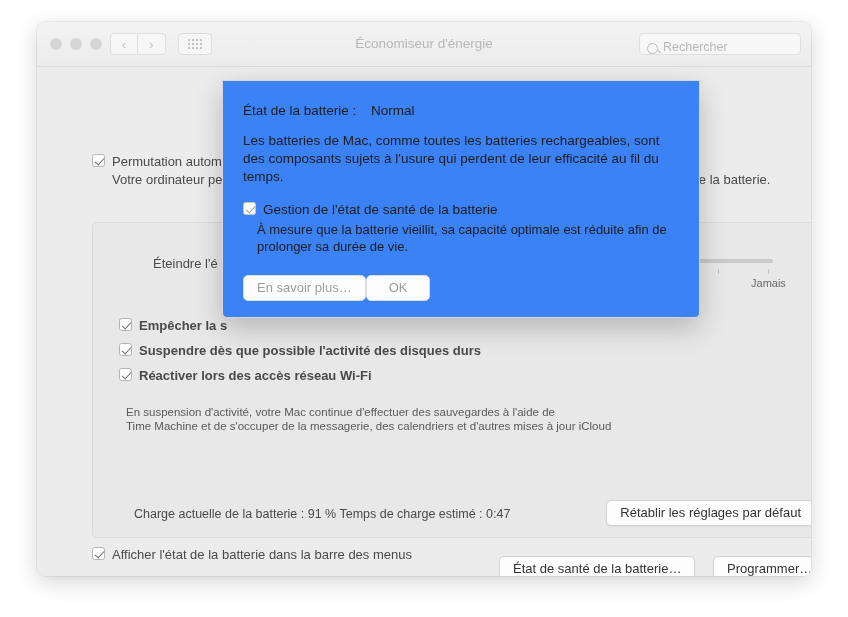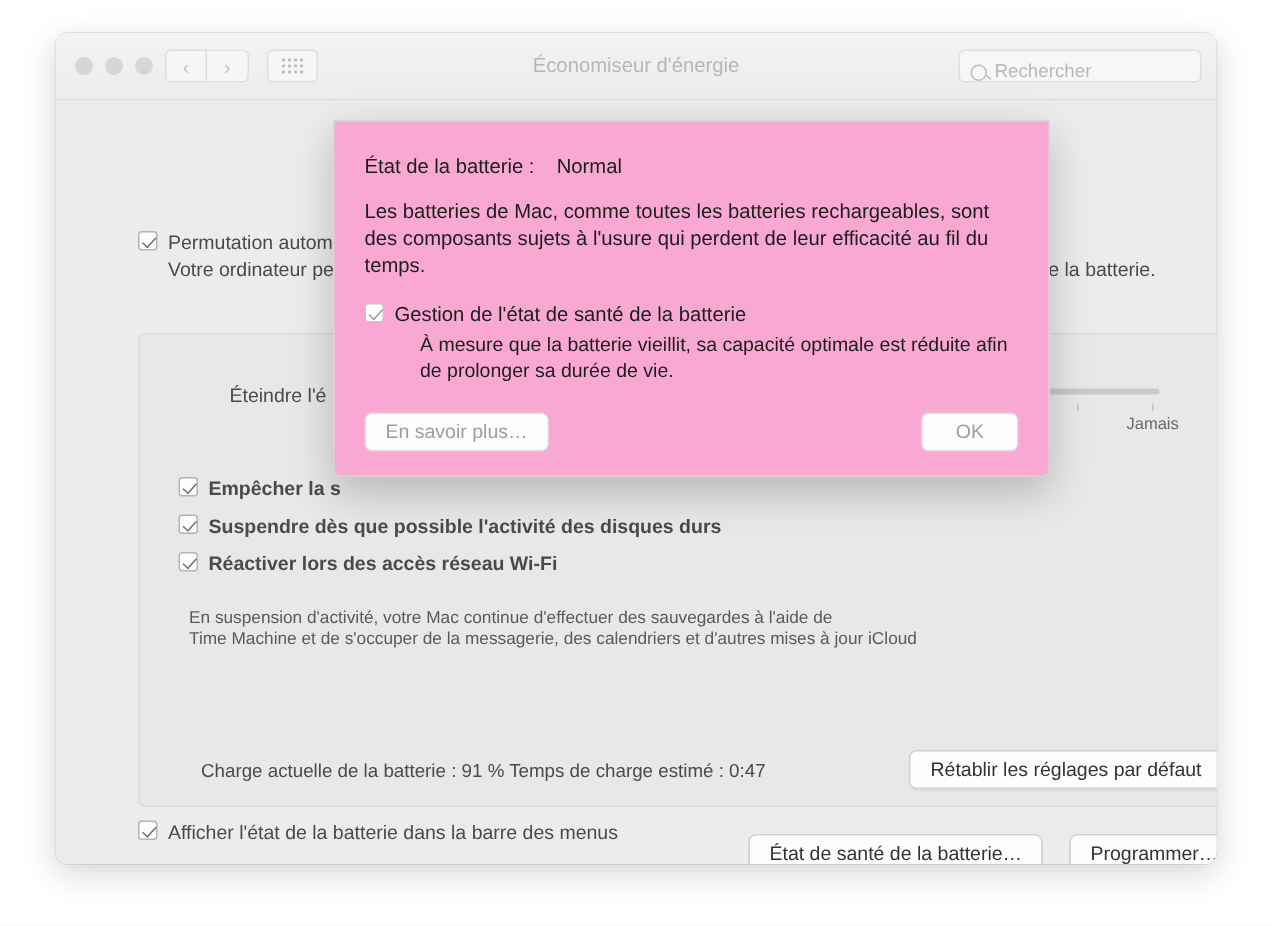--- a/index.html
+++ b/index.html
@@ -291,21 +291,21 @@
     position: absolute;
     left: 676px; top: 489px;
   }
 
   
   .sheet {
     position: absolute;
     left: 185px;
     top: 58px;
     width: 478px;
-    background: #f9a8d4;
+    background: #3b82f6;
     border: 1px solid #d7d7d7;
     border-radius: 0 0 5px 5px;
     box-shadow: 0 10px 28px rgba(0,0,0,0.22);
     padding: 22px 20px 16px 20px;
     z-index: 10;
   }
   .sheet-status {
     font-size: 13.5px;
     color: #1d1d1d;
     margin-bottom: 14px;
@@ -322,29 +322,28 @@
     gap: 7px;
     align-items: flex-start;
     margin-bottom: 4px;
   }
   .sheet-check-label {
     font-size: 13.5px;
     color: #1d1d1d;
     line-height: 15px;
   }
   .sheet-check-sub {
-    margin-left: 37px;
+    margin-left: 14px;
     font-size: 13px;
     color: #1d1d1d;
     line-height: 17px;
     margin-bottom: 20px;
   }
   .sheet-actions {
     display: flex;
-    justify-content: space-between;
     align-items: center;
   }
 </style>
 </head>
 <body>
 
 <div id="screen">
 
   <div class="window">
 

